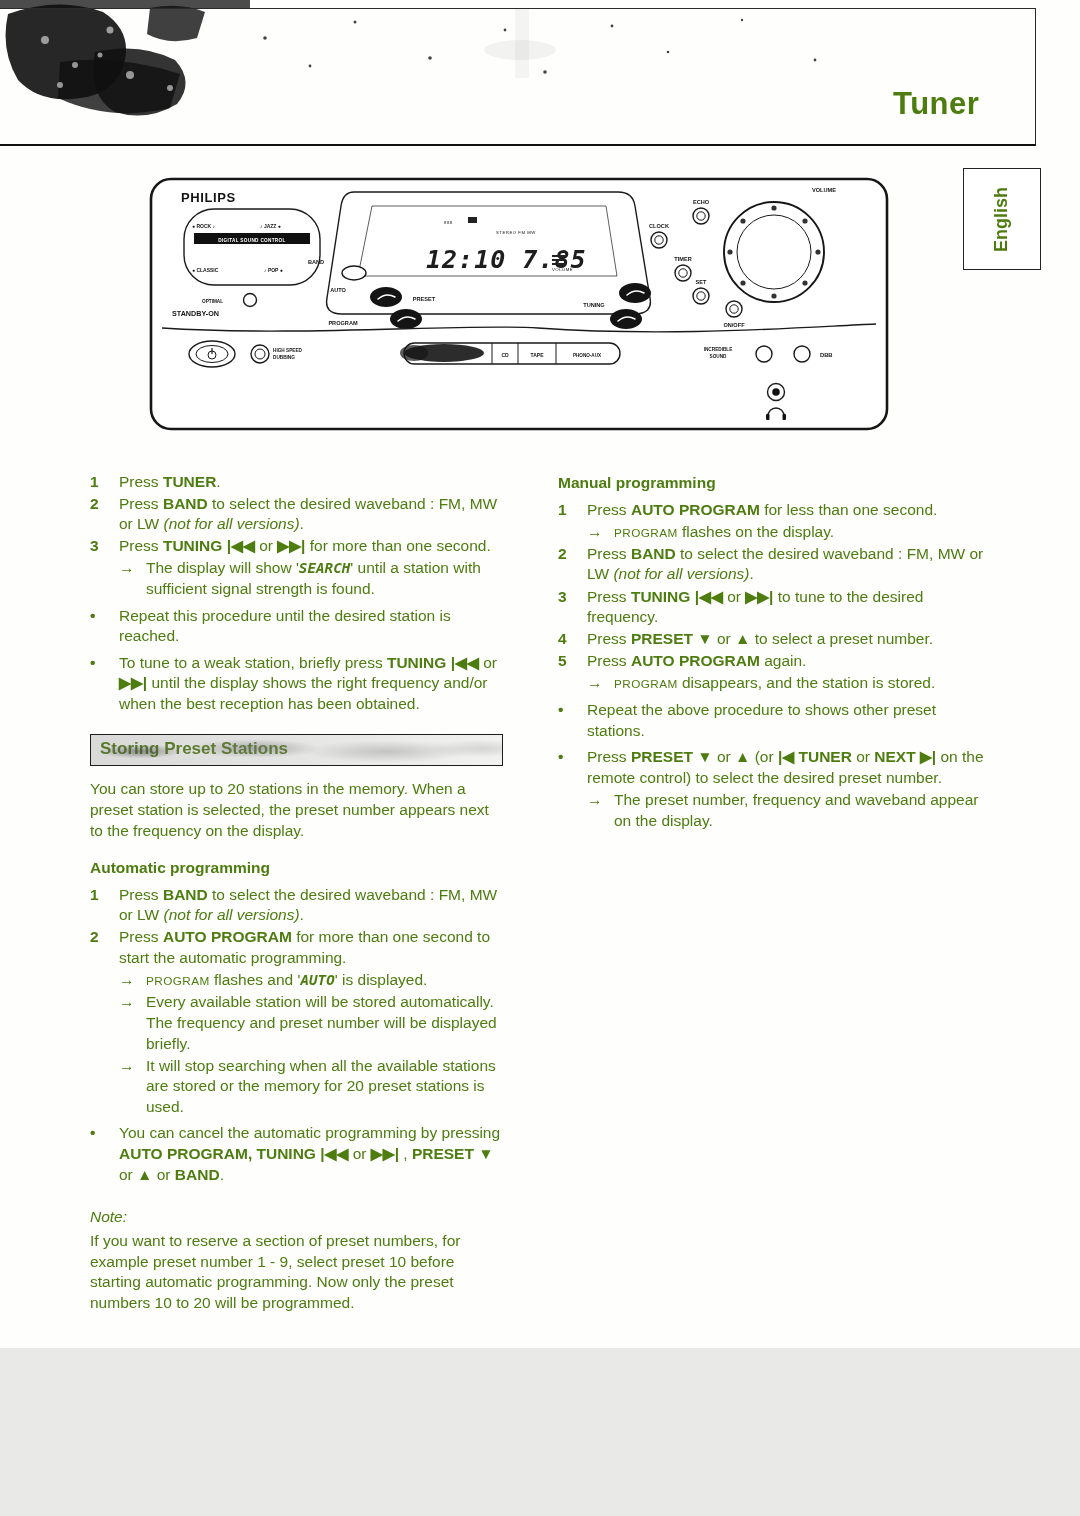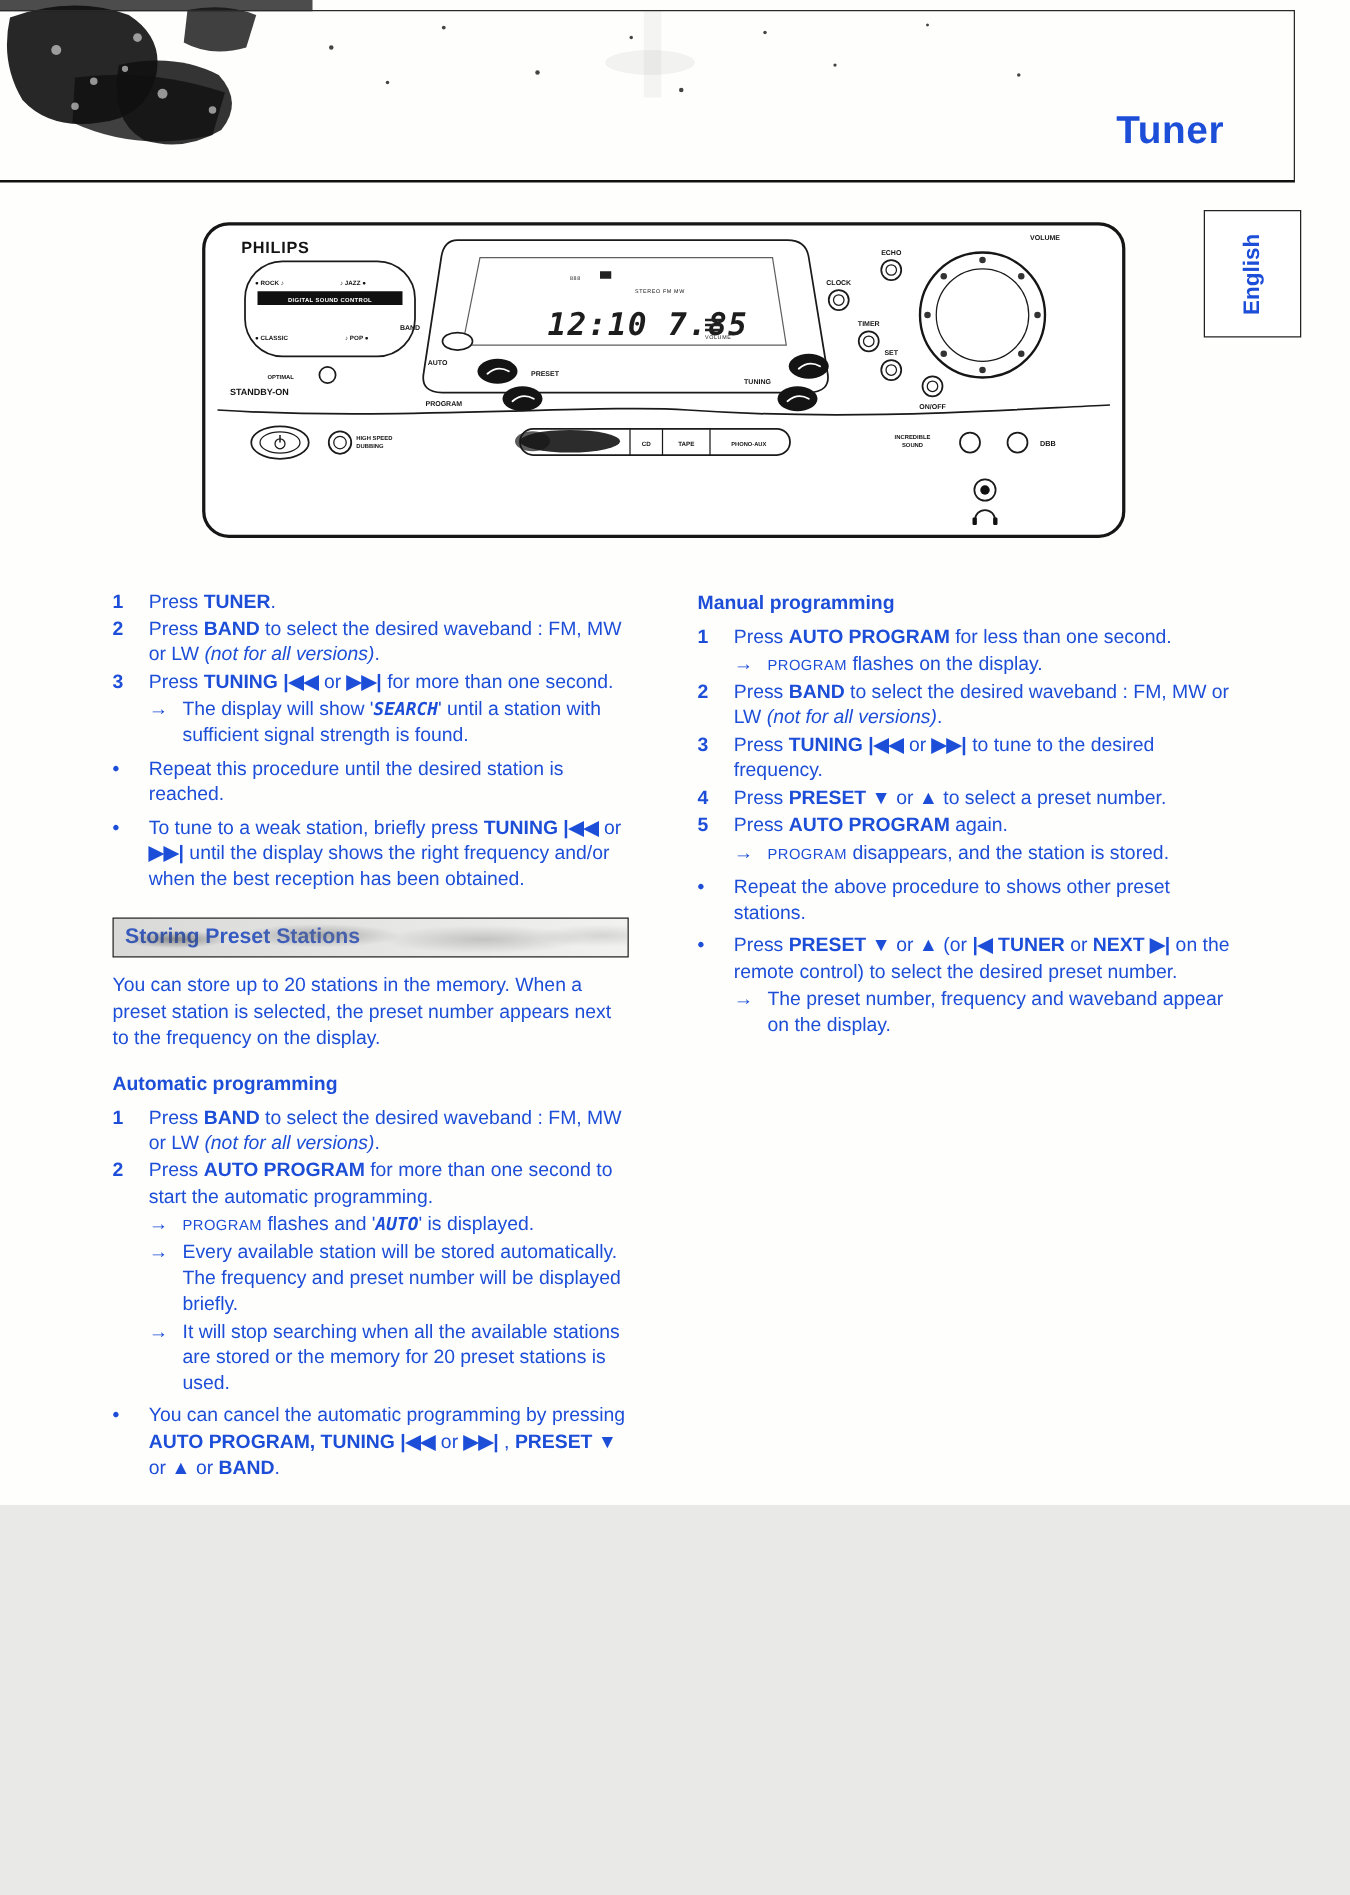--- a/index.html
+++ b/index.html
@@ -1,26 +1,26 @@
 <!DOCTYPE html>
 <html><head>
 <meta charset="utf-8">
 <style>
   *{margin:0;padding:0;box-sizing:border-box}
   html,body{background:#e9e9e7}
-  .page{position:relative;width:1080px;height:1204px;margin:0 auto;background:#fefefd;
-        font-family:"Liberation Sans",sans-serif;color:#1d4ed8;overflow:hidden}
+  .page{position:relative;width:1080px;height:1348px;margin:0 auto;background:#fefefd;
+        font-family:"Liberation Sans",sans-serif;color:#4d7c0f;overflow:hidden}
   .scan-noise{position:absolute;top:0;left:0;pointer-events:none}
   .header-box{position:absolute;top:8px;left:0;width:1036px;height:138px;
         border-top:1.5px solid #2a2a2a;border-right:1.6px solid #2a2a2a;border-bottom:2.2px solid #111}
   .title{position:absolute;top:86px;left:893px;font-size:31px;font-weight:bold;letter-spacing:.5px}
   .lang-tab{position:absolute;top:168px;left:963px;width:78px;height:102px;border:1.6px solid #222;
         display:flex;align-items:center;justify-content:center;background:#fff}
   .lang-tab span{transform:rotate(-90deg);font-weight:bold;font-size:18px;white-space:nowrap}
-  .device{position:absolute;top:176px;left:160px}
+  .device{position:absolute;top:176px;left:148px}
   .col{position:absolute;top:470px;font-size:15.5px;line-height:1.33}
   .col-left{left:90px;width:413px}
   .col-right{left:558px;width:430px}
   .box-heading{border:1.7px solid #1d1d1d;padding:3px 9px 5px;font-size:17px;font-weight:bold;
         margin-bottom:13px;position:relative}
   .smudged{margin-top:19px}
   .smudged .overlay{position:absolute;inset:0;pointer-events:none;background:
     radial-gradient(60px 10px at 12% 55%, rgba(70,70,70,.55), transparent 70%),
     radial-gradient(90px 13px at 40% 45%, rgba(110,110,110,.5), transparent 72%),
     radial-gradient(110px 15px at 72% 55%, rgba(140,140,140,.42), transparent 75%),
@@ -306,20 +306,21 @@
           <span class="marker">→</span>
           <span class="txt">It will stop searching when all the available stations are stored or the memory for 20 preset stations is used.</span>
         </div>
         <div class="li k-bullet">
           <span class="marker">•</span>
           <span class="txt">You can cancel the automatic programming by pressing <b>AUTO PROGRAM, TUNING |◀◀</b> or <b>▶▶|</b> , <b>PRESET ▼</b> or <b>▲</b> or <b>BAND</b>.</span>
         </div>
       </div>
 
     <div class="note-title">Note:</div>
+    <p class="para note-text">If you want to reserve a section of preset numbers, for example preset number 1 - 9, select preset 10 before starting automatic programming.  Now only the preset numbers 10 to 20 will be programmed.</p>
   </div>
 
   <div class="col col-right">
     <div class="sub-heading first">Manual programming</div>
     <div>
         <div class="li k-step">
           <span class="marker">1</span>
           <span class="txt">Press <b>AUTO PROGRAM</b> for less than one second.</span>
         </div>
         <div class="li k-arrow">

